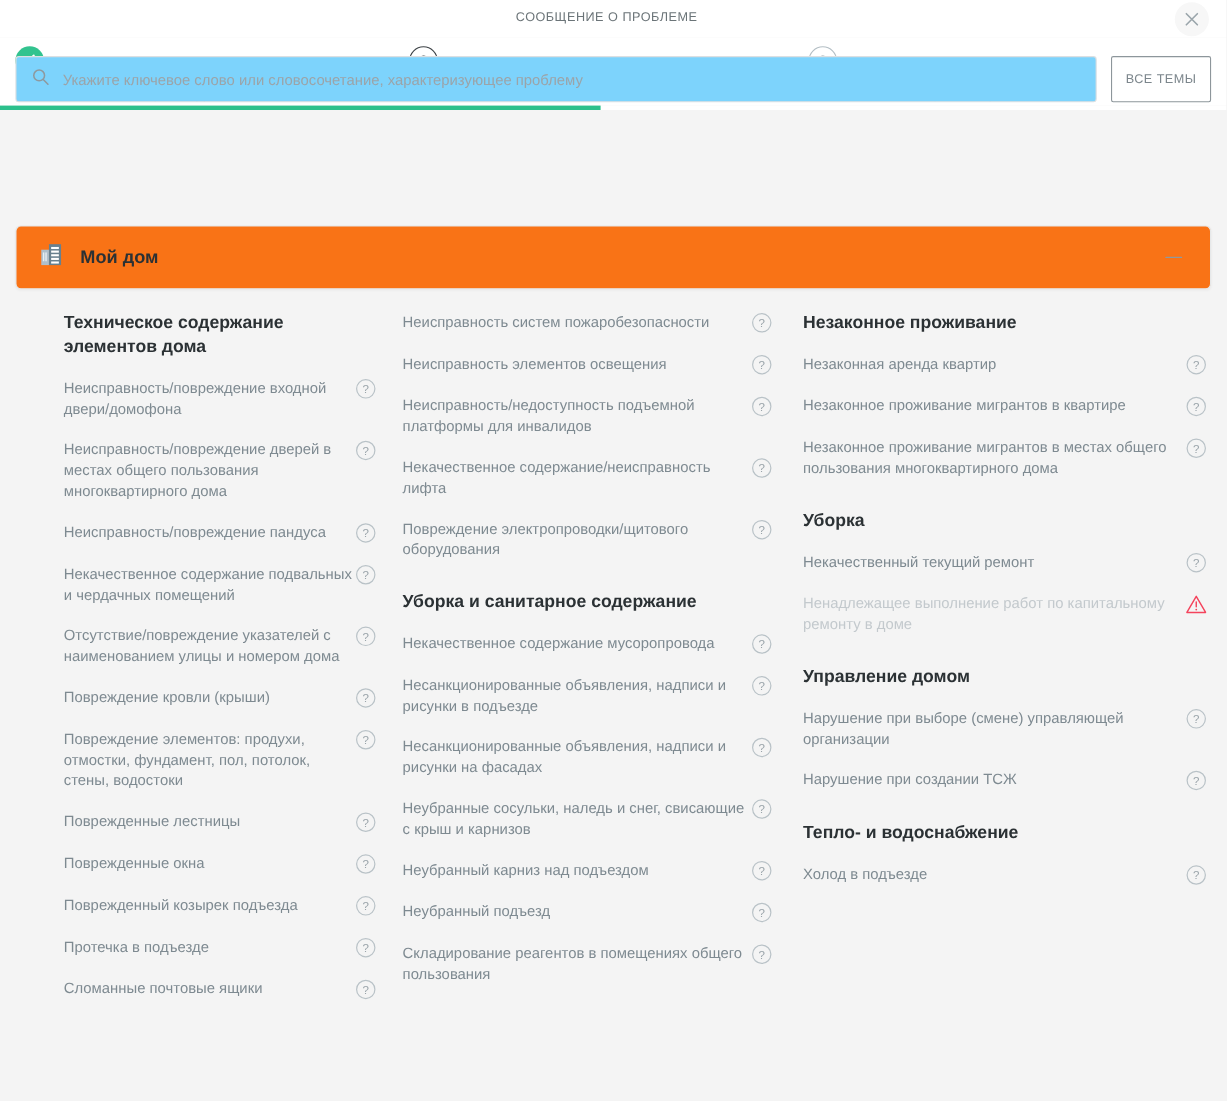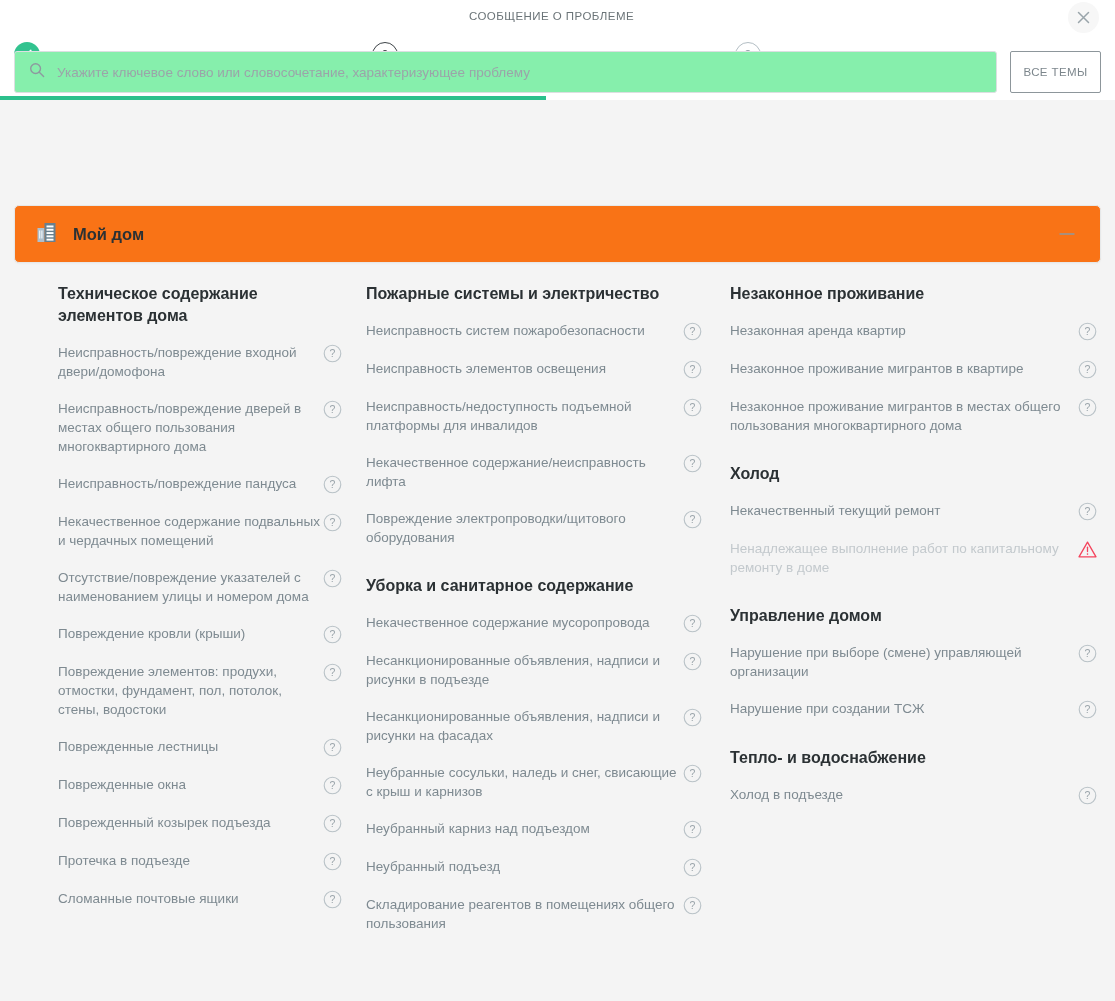--- a/index.html
+++ b/index.html
@@ -108,21 +108,21 @@
   .search-band {
     width: 1115px;
     height: 72px;
     background: #f4f4f4;
     position: relative;
   }
   .search-box {
     position: absolute;
     left: 14px; top: 51px;
     width: 983px; height: 42px;
-    background: #86efac;
+    background: #7dd3fc;
     border: 1px solid #dcdfe1;
     border-radius: 3px;
     display: flex; align-items: center;
     padding: 0 14px;
   }
   .search-icon { flex: 0 0 auto; margin-right: 12px; }
   .search-input {
     border: 0; outline: 0;
     width: 100%;
     font-family: "Liberation Sans", sans-serif;
@@ -380,21 +380,20 @@
           <span class="topic-label">Сломанные почтовые ящики</span>
           <span class="topic-icon"><svg width="19" height="19" viewBox="0 0 19 19">
               <circle cx="9.5" cy="9.5" r="8.3" fill="none" stroke="#b9c2c7" stroke-width="1.1"></circle>
               <text x="9.5" y="13.4" text-anchor="middle" font-family="Liberation Sans, sans-serif" font-size="10.5" fill="#9aa4aa">?</text>
             </svg></span>
         </div>
       </div>
     </div>
   <div class="col col-2">
       <div class="group">
-        <div class="group-title">Пожарные системы и электричество</div>
         <div class="topic-row">
           <span class="topic-label">Неисправность систем пожаробезопасности</span>
           <span class="topic-icon"><svg width="19" height="19" viewBox="0 0 19 19">
               <circle cx="9.5" cy="9.5" r="8.3" fill="none" stroke="#b9c2c7" stroke-width="1.1"></circle>
               <text x="9.5" y="13.4" text-anchor="middle" font-family="Liberation Sans, sans-serif" font-size="10.5" fill="#9aa4aa">?</text>
             </svg></span>
         </div>
         <div class="topic-row">
           <span class="topic-label">Неисправность элементов освещения</span>
           <span class="topic-icon"><svg width="19" height="19" viewBox="0 0 19 19">
@@ -496,21 +495,21 @@
         </div>
         <div class="topic-row">
           <span class="topic-label">Незаконное проживание мигрантов в местах общего пользования многоквартирного дома</span>
           <span class="topic-icon"><svg width="19" height="19" viewBox="0 0 19 19">
               <circle cx="9.5" cy="9.5" r="8.3" fill="none" stroke="#b9c2c7" stroke-width="1.1"></circle>
               <text x="9.5" y="13.4" text-anchor="middle" font-family="Liberation Sans, sans-serif" font-size="10.5" fill="#9aa4aa">?</text>
             </svg></span>
         </div>
       </div>
       <div class="group">
-        <div class="group-title">Холод</div>
+        <div class="group-title">Уборка</div>
         <div class="topic-row">
           <span class="topic-label">Некачественный текущий ремонт</span>
           <span class="topic-icon"><svg width="19" height="19" viewBox="0 0 19 19">
               <circle cx="9.5" cy="9.5" r="8.3" fill="none" stroke="#b9c2c7" stroke-width="1.1"></circle>
               <text x="9.5" y="13.4" text-anchor="middle" font-family="Liberation Sans, sans-serif" font-size="10.5" fill="#9aa4aa">?</text>
             </svg></span>
         </div>
         <div class="topic-row disabled">
           <span class="topic-label">Ненадлежащее выполнение работ по капитальному ремонту в доме</span>
           <span class="topic-icon"><svg width="19" height="19" viewBox="0 0 19 19">

